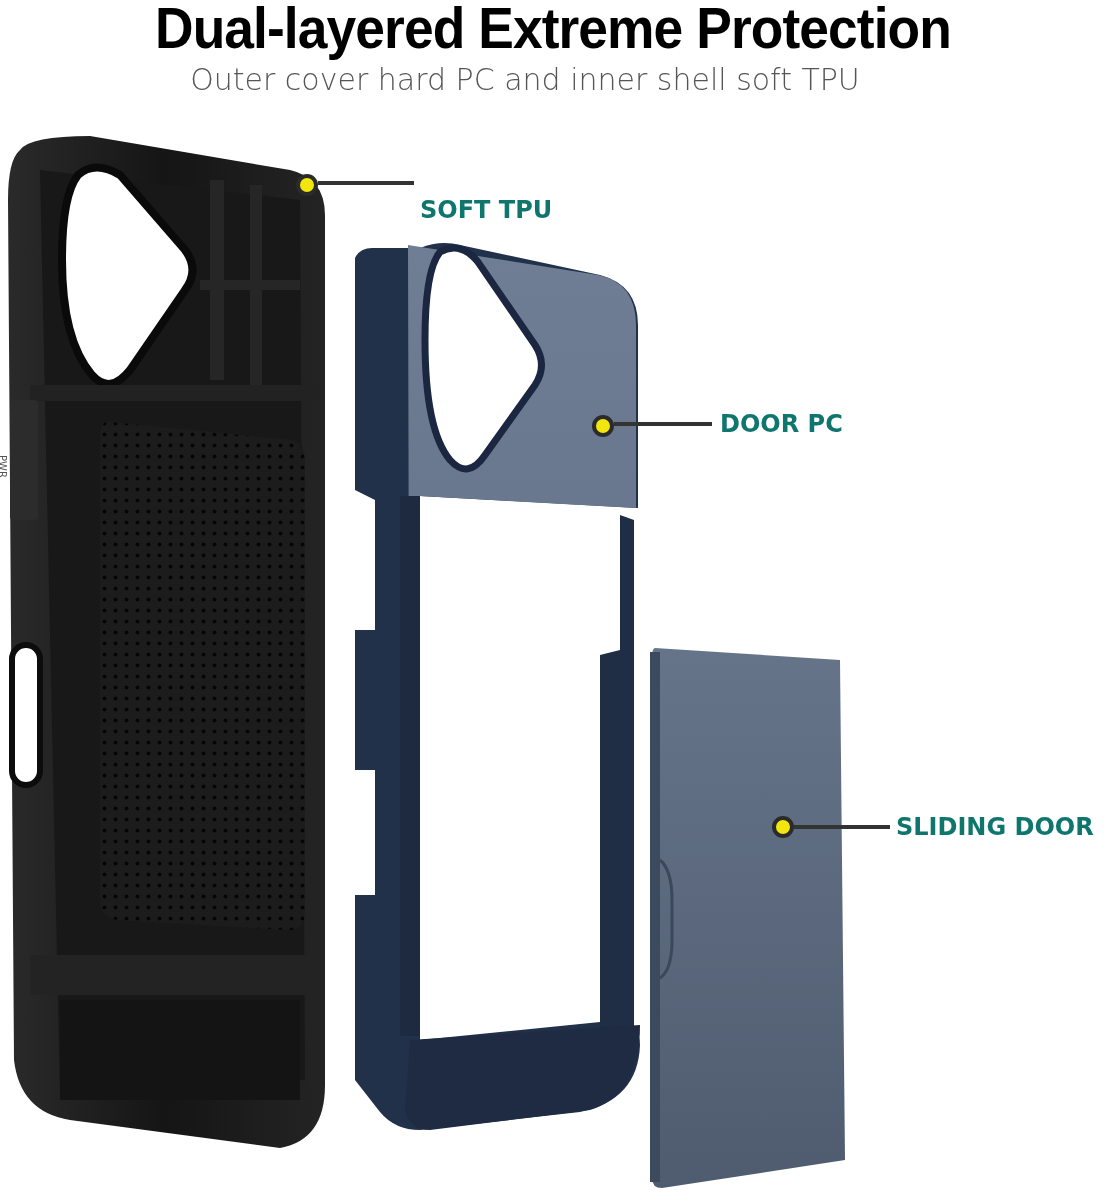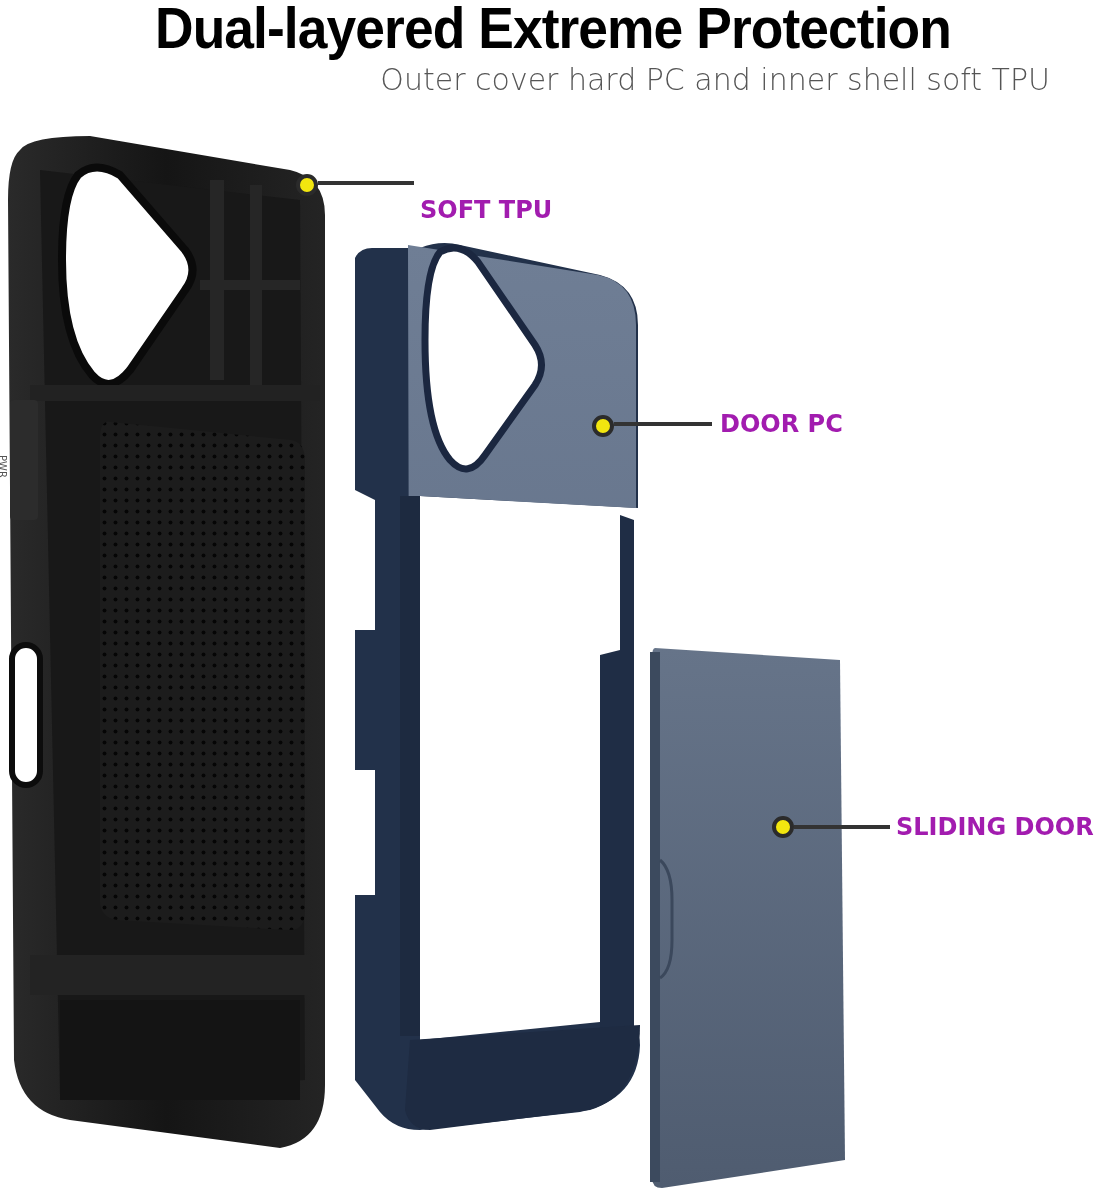--- a/index.html
+++ b/index.html
@@ -1,20 +1,20 @@
 <!DOCTYPE html>
 <html><head>
 <meta charset="utf-8">
 <style>
   html, body { margin:0; padding:0; background:#ffffff; }
   body { width:1106px; height:1190px; position:relative; overflow:hidden; font-family:"Liberation Sans", sans-serif; }
   .title { position:absolute; left:0; width:1106px; top:-4px; text-align:center; font-family:"Liberation Sans", sans-serif; font-weight:bold; font-size:58px; letter-spacing:-1px; color:#000; transform:scaleX(0.92); transform-origin:center; line-height:64px; }
-  .subtitle { position:absolute; left:0; width:1050px; top:60px; text-align:right; font-family:"DejaVu Sans", sans-serif; font-size:30px; color:#555; line-height:40px; font-weight:300; }
+  .subtitle { position:absolute; left:0; width:1050px; top:60px; text-align:center; font-family:"DejaVu Sans", sans-serif; font-size:30px; color:#555; line-height:40px; font-weight:300; }
   .art { position:absolute; left:0; top:0; }
-  .callout-label { position:absolute; font-family:"DejaVu Sans", sans-serif; font-weight:bold; font-size:24px; color:#a21caf; line-height:28px; }
+  .callout-label { position:absolute; font-family:"DejaVu Sans", sans-serif; font-weight:bold; font-size:24px; color:#0f766e; line-height:28px; }
   .dot { position:absolute; width:14px; height:14px; border-radius:50%; background:#f2e60f; border:4px solid #2b2b2b; box-sizing:content-box; }
   .leader { position:absolute; height:4px; background:#333; }
 </style>
 </head>
 <body>
 
 <div class="title">Dual-layered Extreme Protection</div>
 <div class="subtitle">Outer cover hard PC  and inner shell soft TPU</div>
 
 <svg class="art" width="1106" height="1190" viewBox="0 0 1106 1190">

